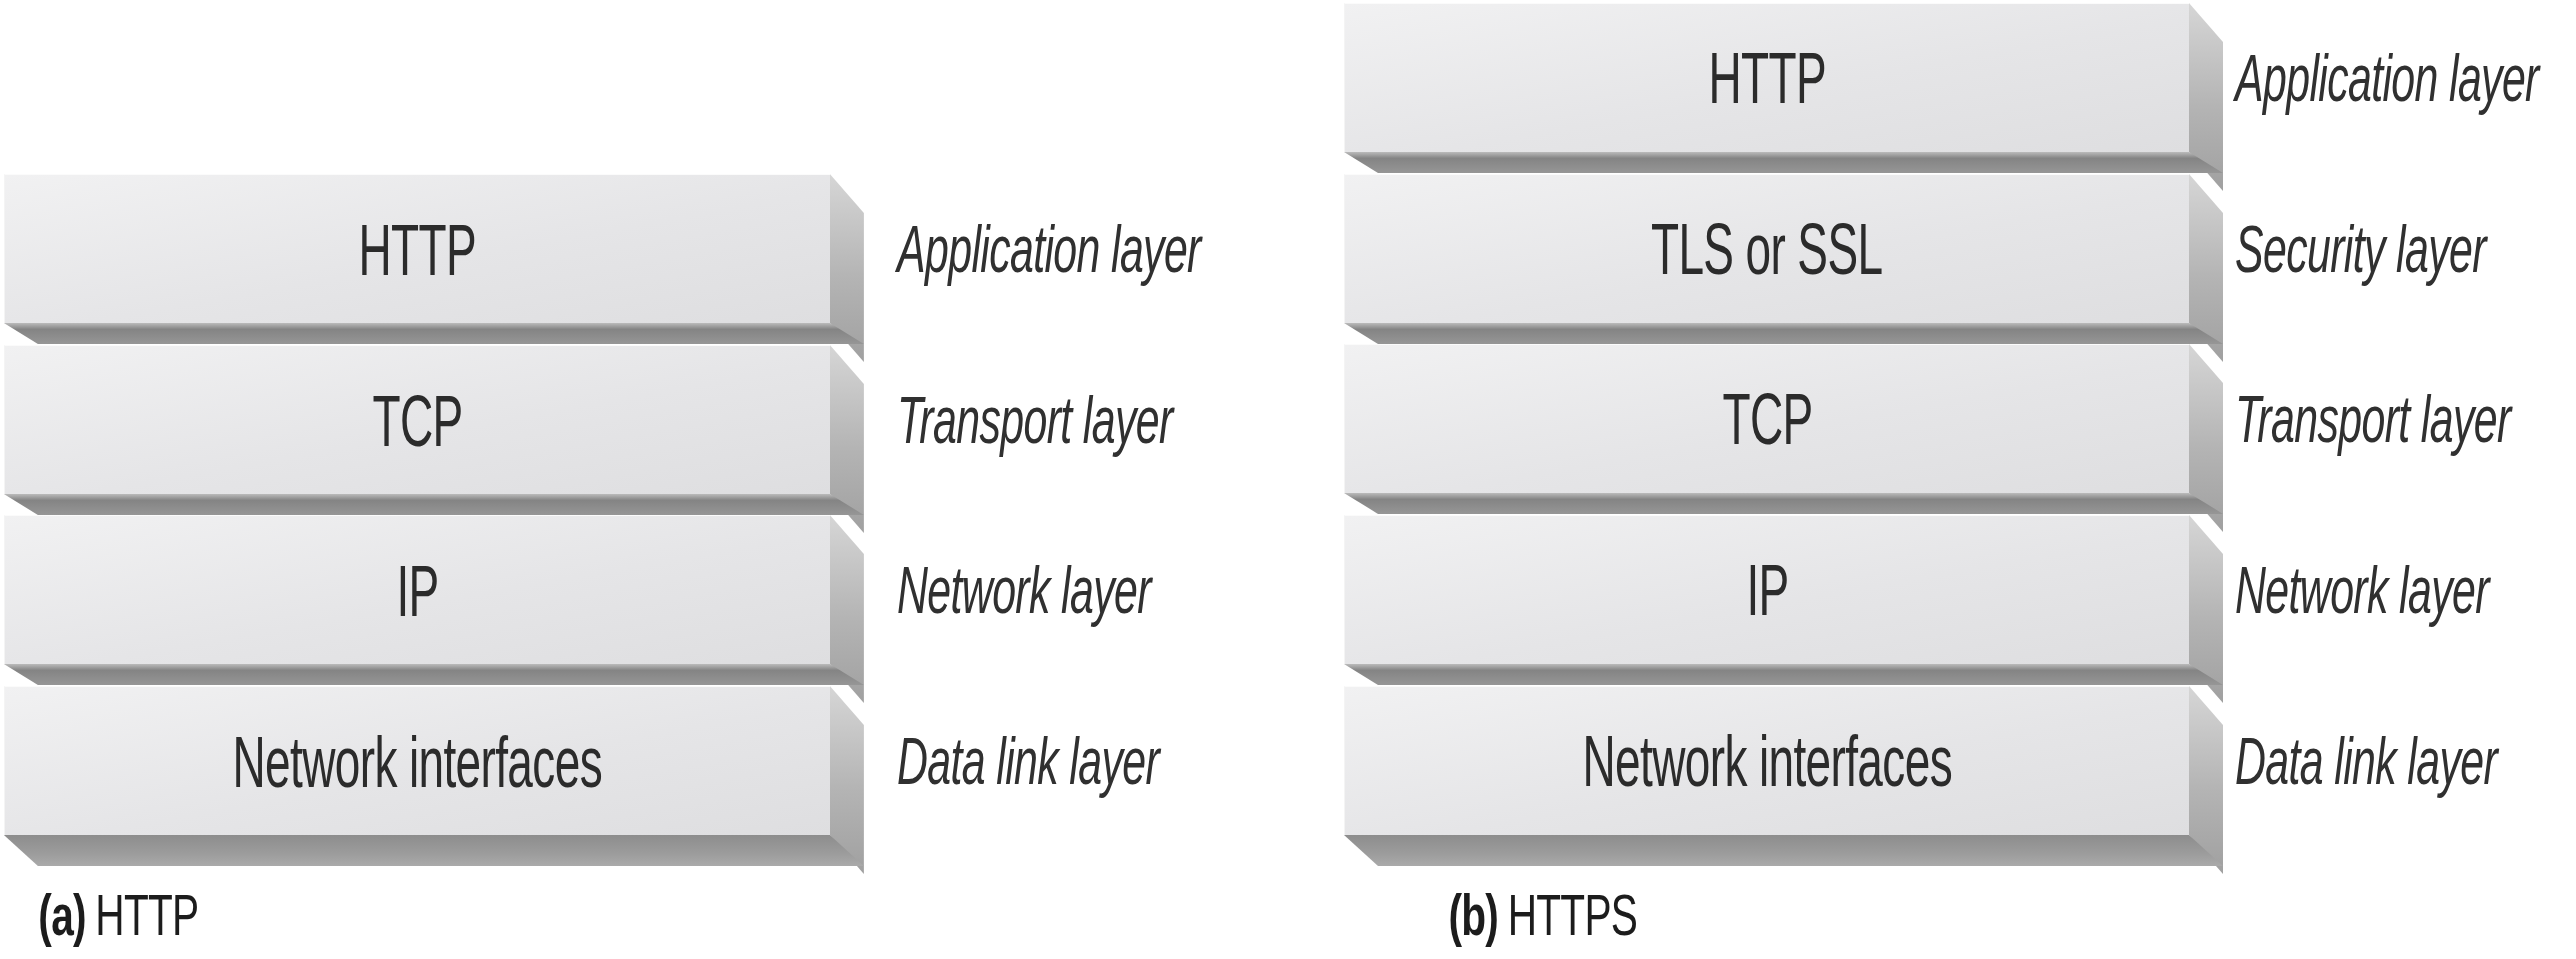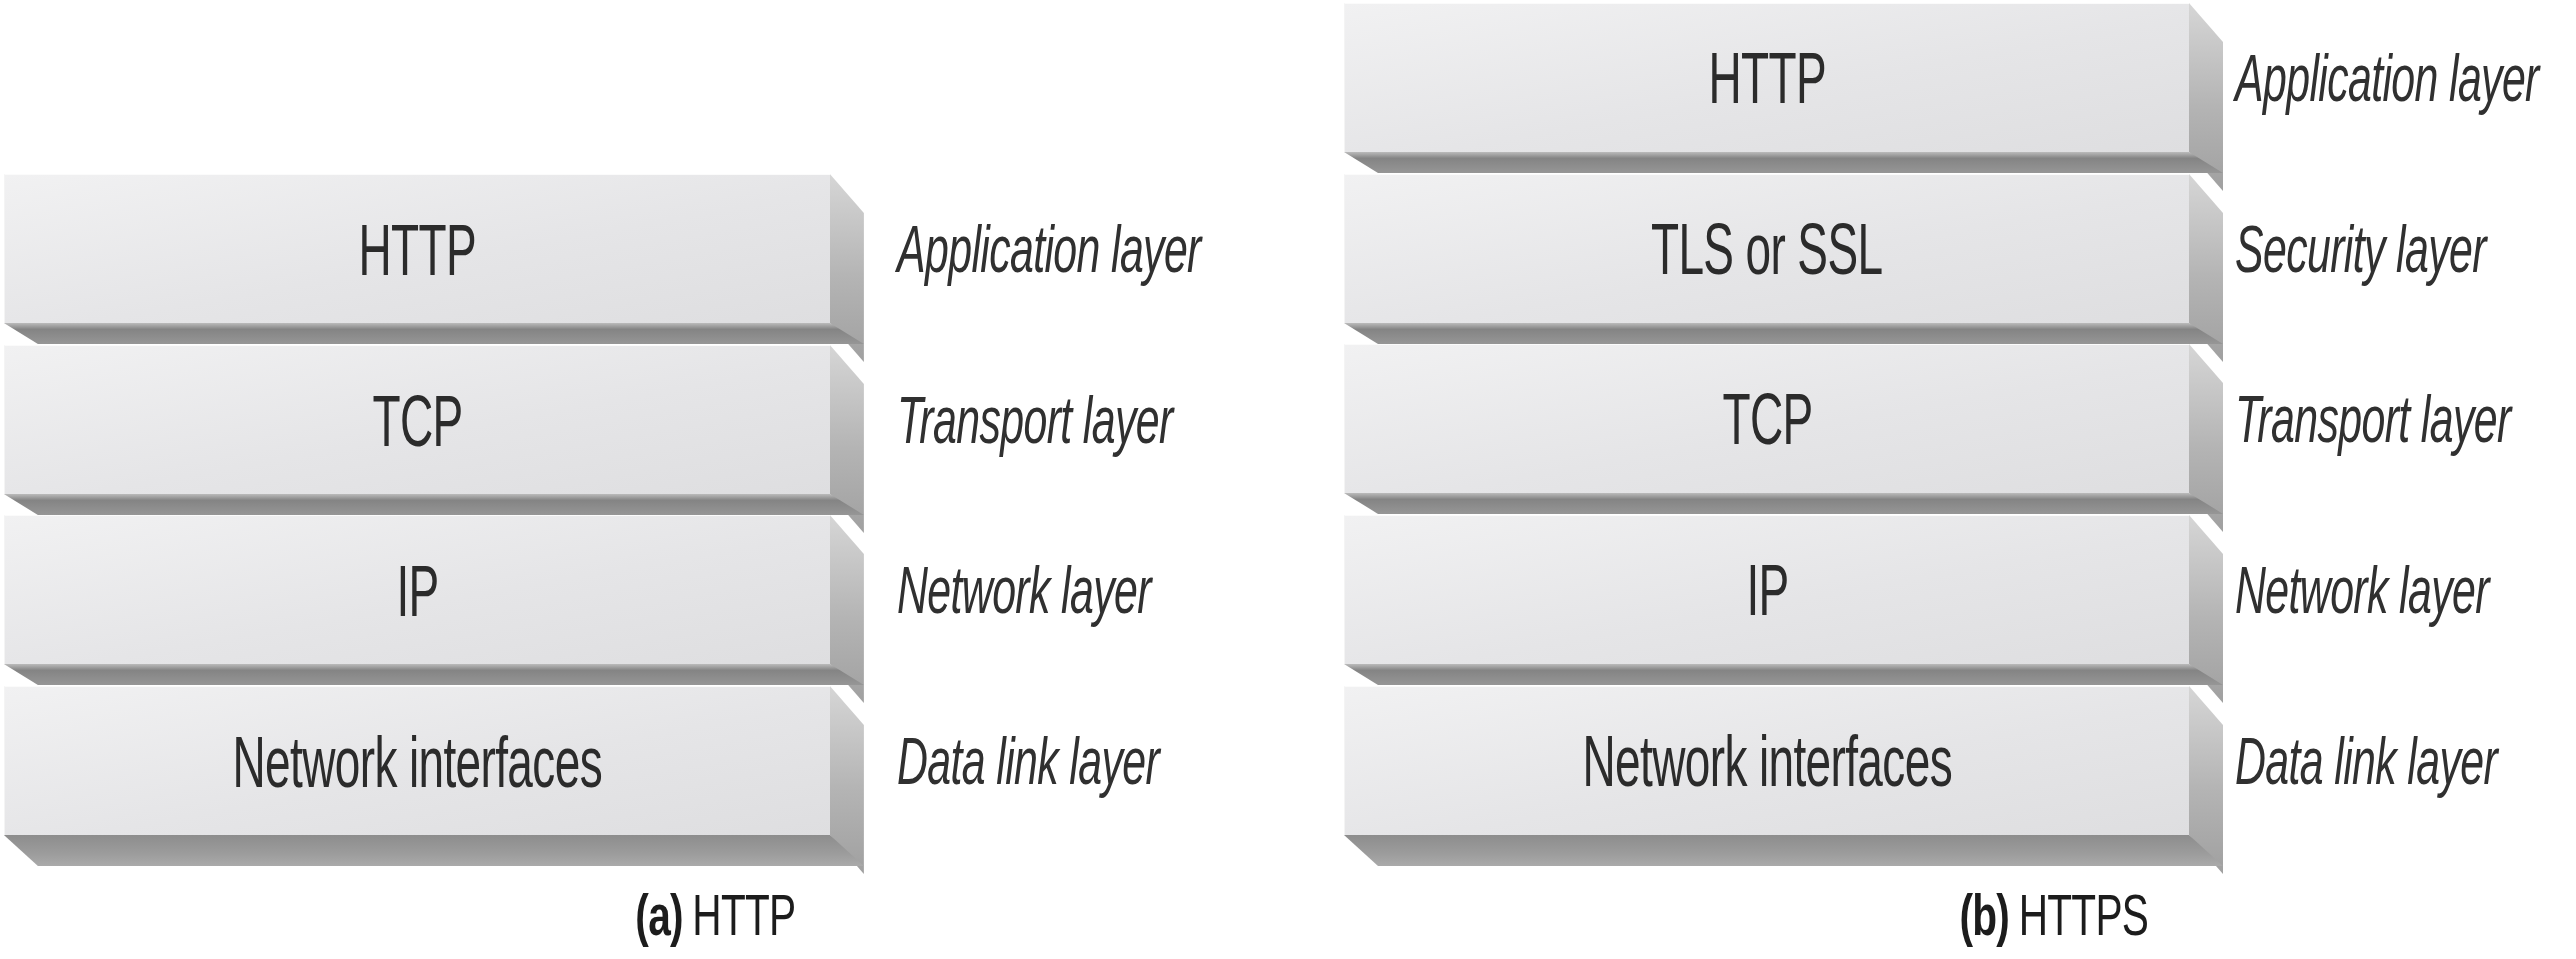--- a/index.html
+++ b/index.html
@@ -90,21 +90,21 @@
     white-space: nowrap;
     display: inline-block;
     transform: scaleX(0.64);
     transform-origin: left center;
     letter-spacing: -1px;
   }
 
   .caption {
     position: absolute;
     height: 69px;
-    text-align: right;
+    text-align: left;
     white-space: nowrap;
   }
   .caption .cx {
     display: inline-block;
     transform: scaleX(0.70);
     transform-origin: center;
     font-size: 58px;
     color: #1c1c1c;
     letter-spacing: -1px;
   }
@@ -235,20 +235,20 @@
       <span class="txt">Transport layer</span>
     </div>
     <div class="layer-label s3">
       <span class="txt">Network layer</span>
     </div>
     <div class="layer-label s4">
       <span class="txt">Data link layer</span>
     </div>
   </div>
 
-  <div class="caption" style="left:1344px; top:881px; width:845px;">
+  <div class="caption" style="left:1408px; top:881px; width:845px;">
     <span class="cx">
       <span class="marker">(b)</span><span class="label">HTTPS</span>
     </span>
   </div>
 
 </div>
 
 
 </body></html>

